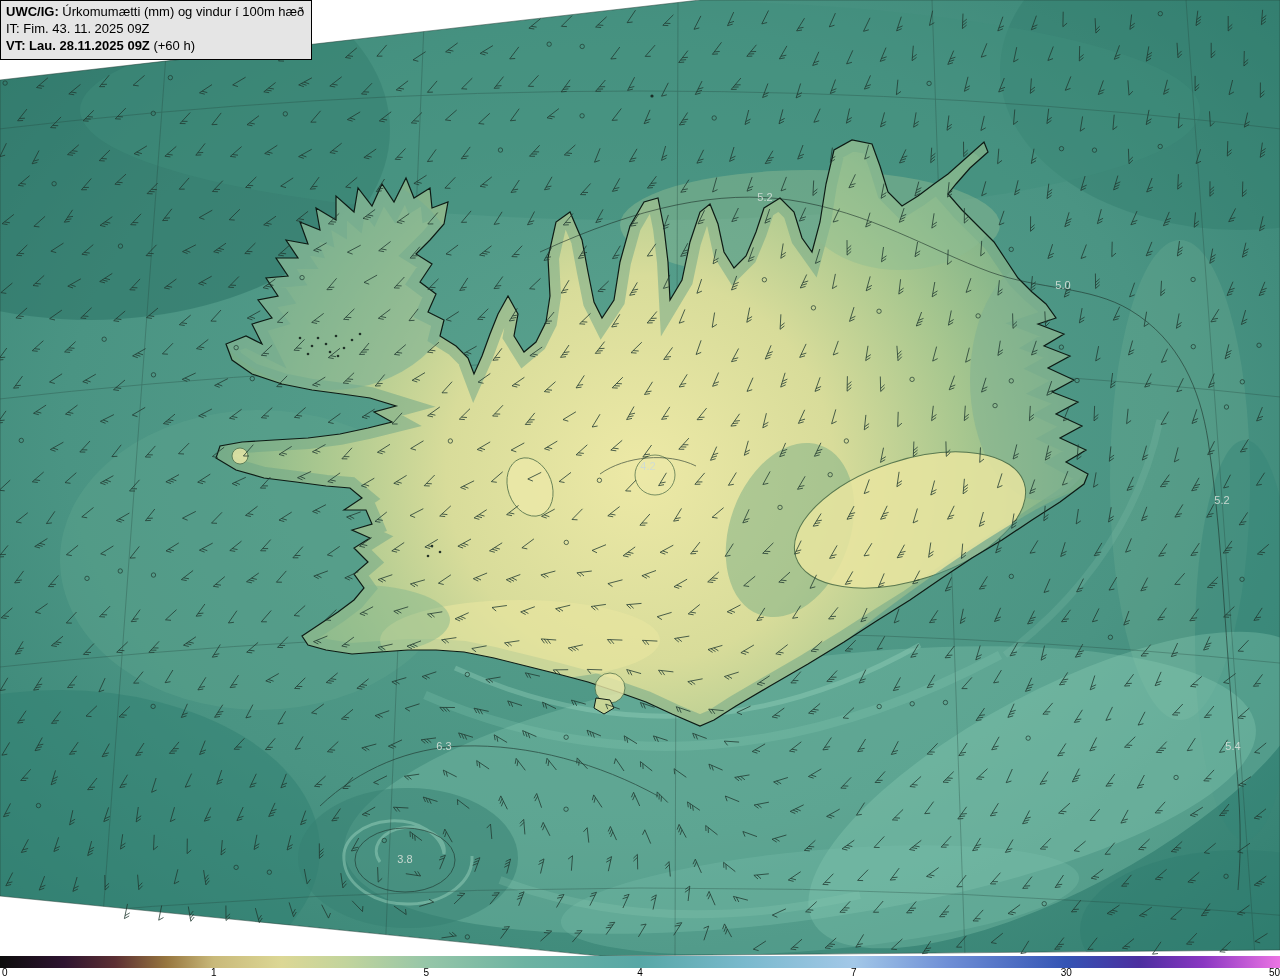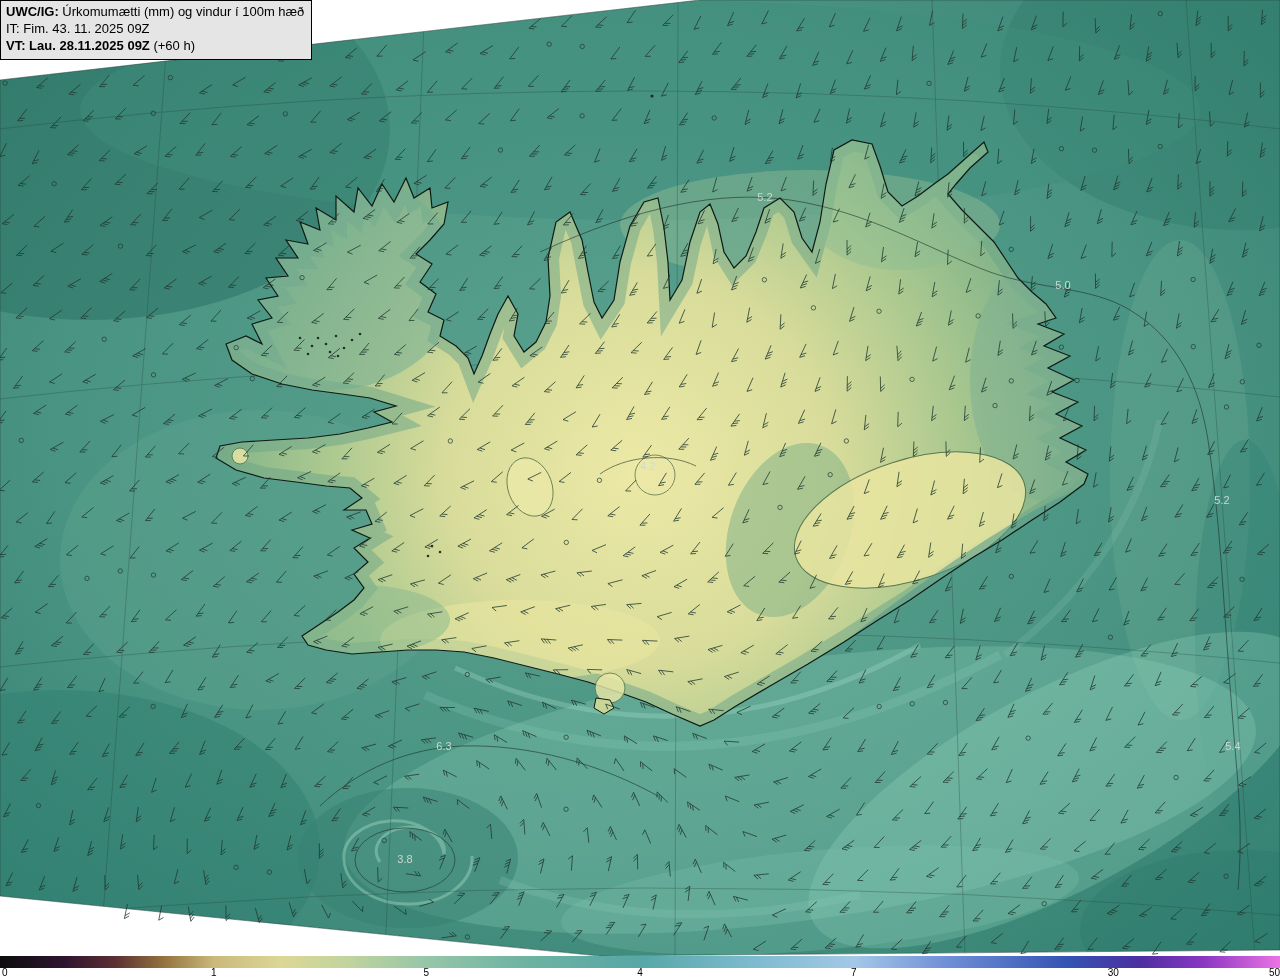--- a/index.html
+++ b/index.html
@@ -251,17 +251,17 @@
   </div>
 
   <div class="colorbar">
     <div class="cb-bar" style="background: linear-gradient(to right, rgb(13, 13, 13) 0%, rgb(46, 20, 48) 5%, rgb(92, 47, 51) 9%, rgb(151, 118, 63) 13%, rgb(201, 185, 122) 16.7%, rgb(220, 215, 149) 22%, rgb(194, 212, 156) 27%, rgb(150, 198, 168) 33.3%, rgb(109, 179, 162) 41%, rgb(87, 167, 166) 50%, rgb(121, 185, 204) 58%, rgb(163, 200, 232) 66.7%, rgb(111, 143, 214) 74%, rgb(52, 84, 180) 83.3%, rgb(76, 47, 160) 89%, rgb(138, 54, 194) 94%, rgb(236, 116, 228) 100%);"></div>
     <div class="cb-ticks">
         <span class="cbtick" style="left: 0%; transform: translateX(2px);">0</span>
         <span class="cbtick" style="left: 16.7%;">1</span>
         <span class="cbtick" style="left: 33.3%;">5</span>
         <span class="cbtick" style="left: 50%;">4</span>
         <span class="cbtick" style="left: 66.7%;">7</span>
-        <span class="cbtick" style="left: 83.3%; margin-left: 47px;">30</span>
+        <span class="cbtick" style="left: 83.3%;">30</span>
         <span class="cbtick" style="left: 100%; transform: translateX(-100%); text-align: right;">50</span>
       </div>
   </div>
 </div>
 
 </body></html>

